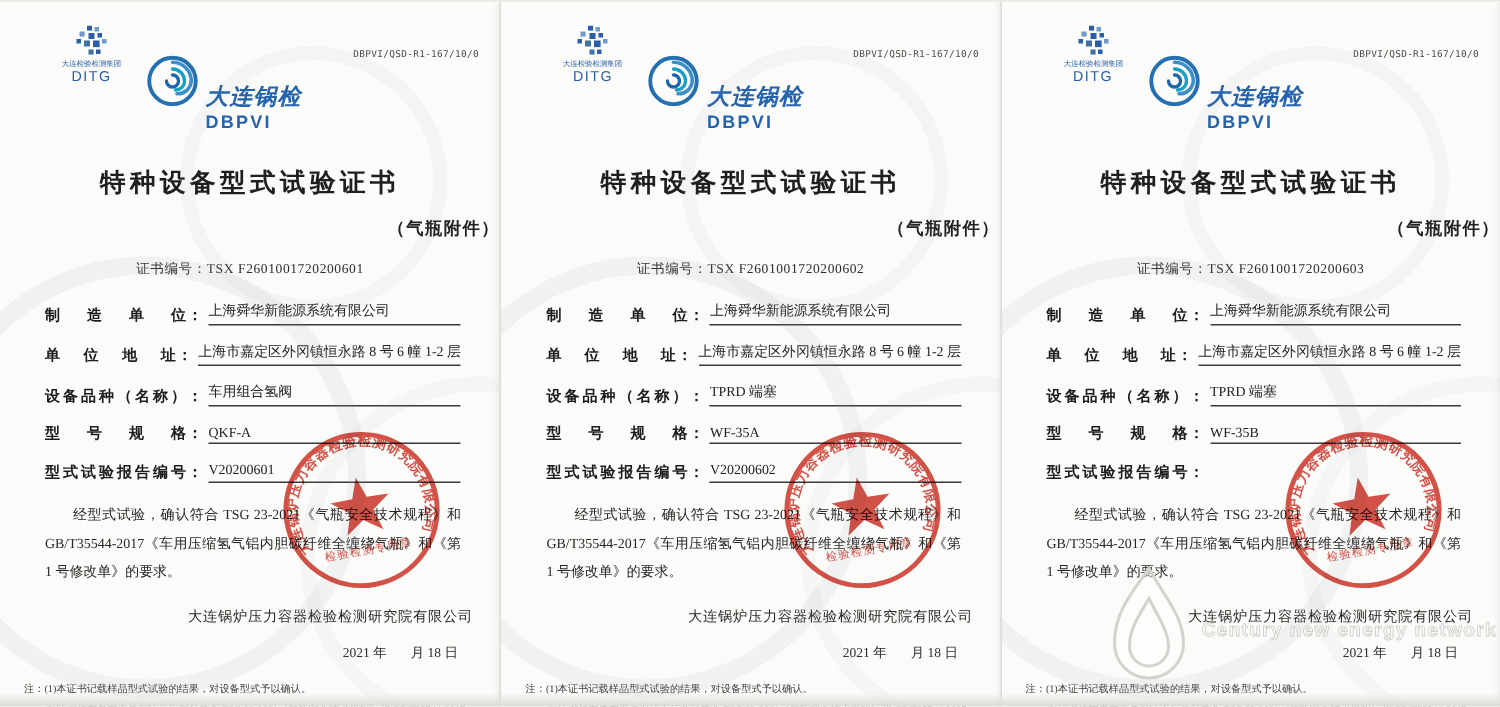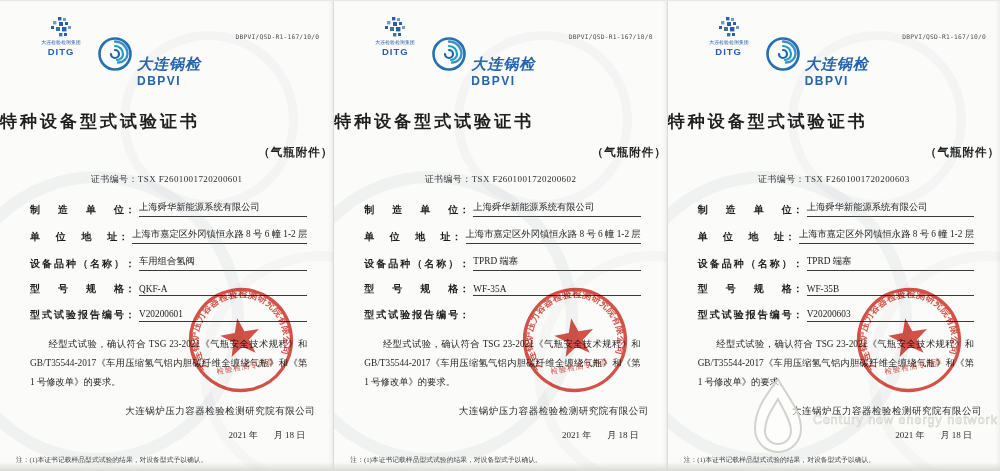--- a/index.html
+++ b/index.html
@@ -20,28 +20,28 @@
     box-sizing:border-box; padding-top:12px;
     overflow:hidden; flex:0 0 333.33px;
     box-shadow: inset -3px 0 6px -4px rgba(0,0,0,.15);
   }
   .cert + .cert { border-left:1px solid #dcdcd7; }
 
   
   .hdr { display:flex; align-items:flex-start; padding:4px 14px 0 36px; }
   .ditg { display:flex; flex-direction:column; align-items:center; width:50px; }
   .ditg .grp { font-family:"Liberation Sans",sans-serif; font-size:5.5px; color:#2a5ea8; white-space:nowrap; transform:scale(.9); }
-  .ditg .abbr { font-family:"Liberation Sans",sans-serif; font-size:9.5px; font-weight:bold; color:#2a5ea8; letter-spacing:1px; }
+  .ditg .abbr { font-family:"Liberation Sans",sans-serif; font-size:9.5px; font-weight:normal; color:#2a5ea8; letter-spacing:1px; }
   .dbpvi { display:flex; align-items:center; margin-left:12px; margin-top:2px; }
   .dbpvi .txt { display:flex; flex-direction:column; margin-left:5px;margin-top:36px; }
   .dbpvi .cn { font-size:15px; font-weight:bold; color:#2563ad; letter-spacing:1px; font-style:italic; }
   .dbpvi .en { font-family:"Liberation Sans",sans-serif; font-size:12px; font-weight:bold; color:#2563ad; letter-spacing:1.5px; }
   .doccode { margin-left:auto; margin-top:16px; font-family:"DejaVu Sans Mono",monospace; font-size:6.3px; color:#4c4c4a; letter-spacing:.2px; white-space:nowrap; }
 
-  .title { margin-top:22px; text-align:left; font-family:Liberation Mono, monospace; font-size:17px; font-weight:bold; color:#1f1f1f; letter-spacing:3px; }
+  .title { margin-top:22px; text-align:center; font-family:Liberation Mono, monospace; font-size:17px; font-weight:bold; color:#1f1f1f; letter-spacing:3px; }
   .subtitle { margin-top:12px; text-align:right; font-size:11.5px; font-weight:bold; color:#222; letter-spacing:1px; }
   .certno { margin-top:13px; text-align:center; font-size:9px; color:#2c2c2c; letter-spacing:.4px; }
 
   
   .fields { margin:15px 26px 0 30px; }
   .frow { display:flex; align-items:flex-end; margin-bottom:11.5px; }
   .flabel { width:94px; font-size:10px; font-weight:bold; color:#1d1d1d; text-align:justify; text-align-last:justify; white-space:nowrap; }
   .fcolon { font-size:10px; font-weight:bold; color:#1d1d1d; margin:0 4px 0 1px; }
   .fvalue { flex:1; font-size:9.3px; color:#222; border-bottom:1.2px solid #3a3a3a; padding-bottom:1.5px; white-space:nowrap; }
 
@@ -63,21 +63,21 @@
   .arc.a1 { left:-50px; top:170px; width:270px; height:270px; border:12px solid rgba(145,158,176,.10); }
   .arc.a2 { left:120px; top:30px; width:160px; height:160px; border:9px solid rgba(145,158,176,.07); }
   .arc.a3 { left:200px; top:250px; width:220px; height:220px; border:10px solid rgba(145,158,176,.06); }
 
   .bottom-shade { position:absolute; left:0; right:0; bottom:0; height:9px; background:linear-gradient(rgba(251,251,249,0), #dadad6); pointer-events:none; }
 
   
   .wm { position:absolute; right:2px; bottom:10px; display:flex; align-items:center; pointer-events:none; }
   .wm .texts { display:flex; flex-direction:column; margin-left:4px; }
   .wm .cn { font-family:"Liberation Sans",sans-serif; font-size:34px; font-weight:800; letter-spacing:2px; color:rgba(255,255,255,.55); -webkit-text-stroke:1px #cfcfc9; text-shadow:0 0 1px #d8d8d3; white-space:nowrap; }
-  .wm .en { font-family:"Liberation Sans",sans-serif; font-size:12.5px; font-weight:400; letter-spacing:1px; color:rgba(255,255,255,.6); -webkit-text-stroke:.6px #cfcfc9; margin-top:2px; white-space:nowrap; }
+  .wm .en { font-family:"Liberation Sans",sans-serif; font-size:12.5px; font-weight:700; letter-spacing:1px; color:rgba(255,255,255,.6); -webkit-text-stroke:.6px #cfcfc9; margin-top:2px; white-space:nowrap; }
 </style>
 </head>
 <body>
 
 <div class="sheet" id="sheet">
   <div class="cert">
     <div class="arc a1"></div>
     <div class="arc a2"></div>
     <div class="arc a3"></div>
 
@@ -234,20 +234,21 @@
         <span class="fvalue">TPRD 端塞</span>
       </div>
       <div class="frow">
         <span class="flabel">型号规格</span>
           <span class="fcolon">：</span>
         <span class="fvalue">WF-35A</span>
       </div>
       <div class="frow">
         <span class="flabel">型式试验报告编号</span>
           <span class="fcolon">：</span>
+        <span class="fvalue">V20200602</span>
       </div>
     </div>
 
     <div class="bodytext">经型式试验，确认符合 TSG 23-2021《气瓶安全技术规程》和GB/T35544-2017《车用压缩氢气铝内胆碳纤维全缠绕气瓶》和《第 1 号修改单》的要求。</div>
 
     <div class="issuer">大连锅炉压力容器检验检测研究院有限公司</div>
     <div class="dateline">
       <span>2021 年</span><span class="gap"></span><span>月 18 日</span>
     </div>
 
@@ -330,21 +331,20 @@
         <span class="fvalue">TPRD 端塞</span>
       </div>
       <div class="frow">
         <span class="flabel">型号规格</span>
           <span class="fcolon">：</span>
         <span class="fvalue">WF-35B</span>
       </div>
       <div class="frow">
         <span class="flabel">型式试验报告编号</span>
           <span class="fcolon">：</span>
-        <span class="fvalue">V20200603</span>
       </div>
     </div>
 
     <div class="bodytext">经型式试验，确认符合 TSG 23-2021《气瓶安全技术规程》和GB/T35544-2017《车用压缩氢气铝内胆碳纤维全缠绕气瓶》和《第 1 号修改单》的要求。</div>
 
     <div class="issuer">大连锅炉压力容器检验检测研究院有限公司</div>
     <div class="dateline">
       <span>2021 年</span><span class="gap"></span><span>月 18 日</span>
     </div>
 

